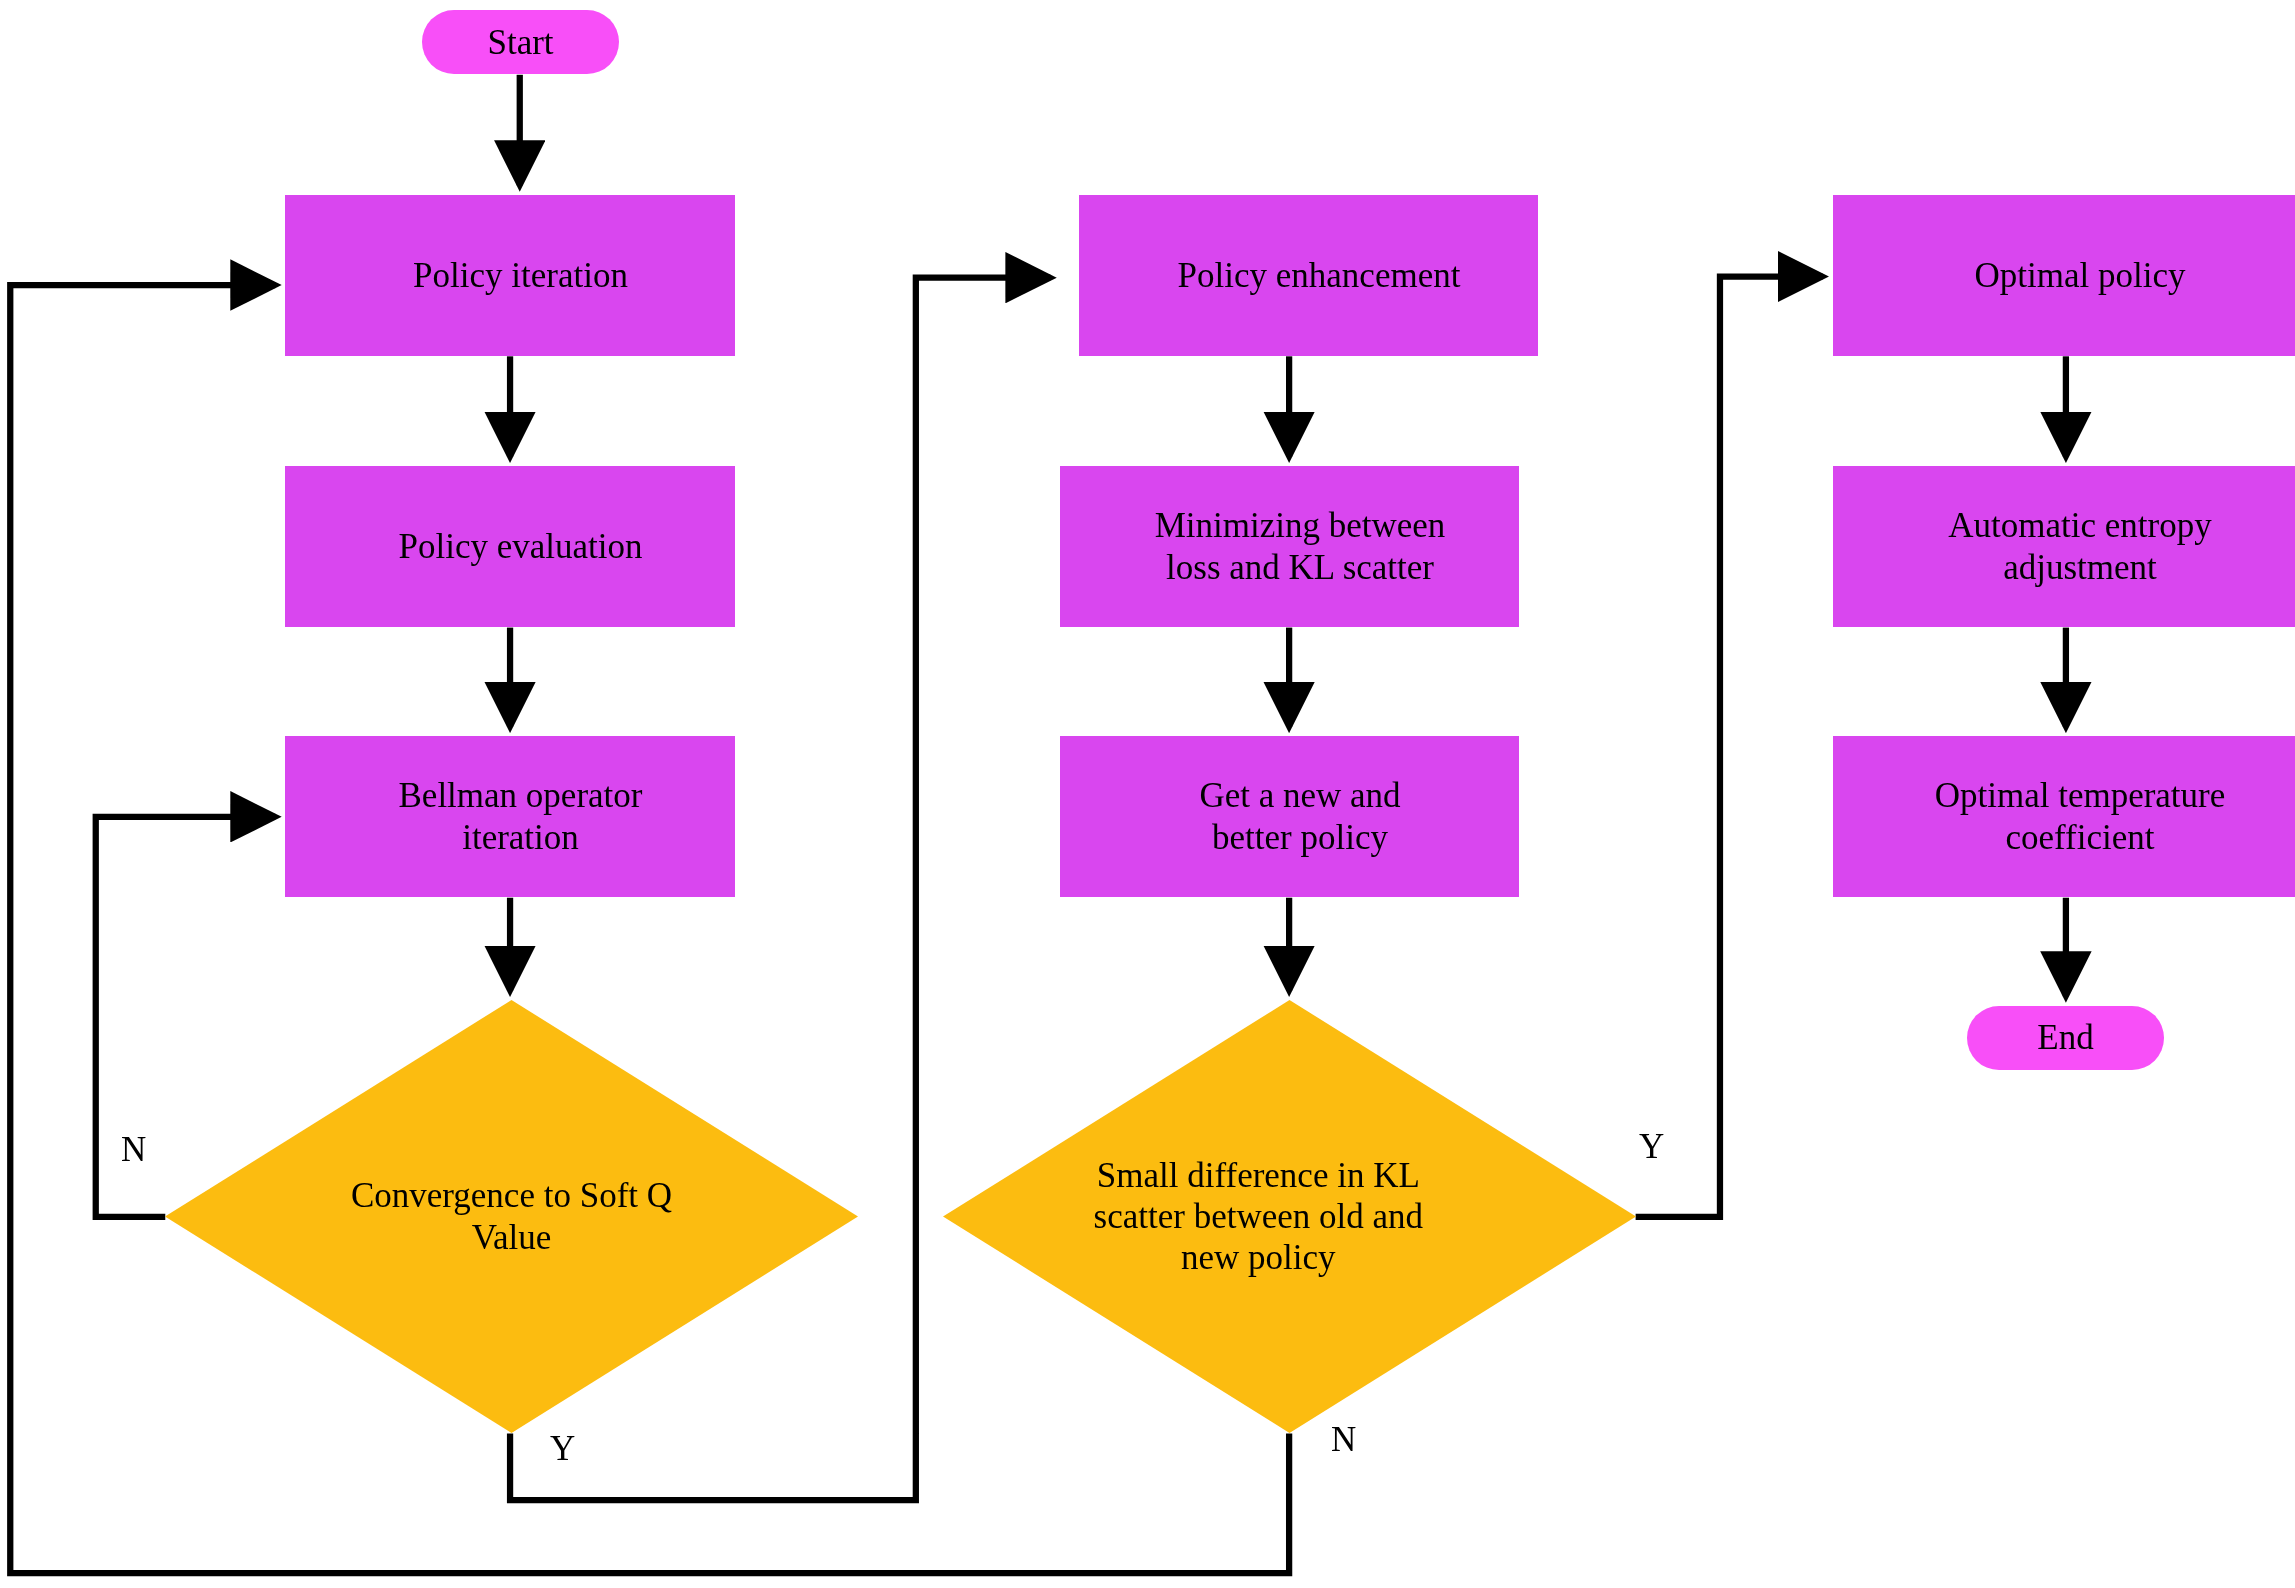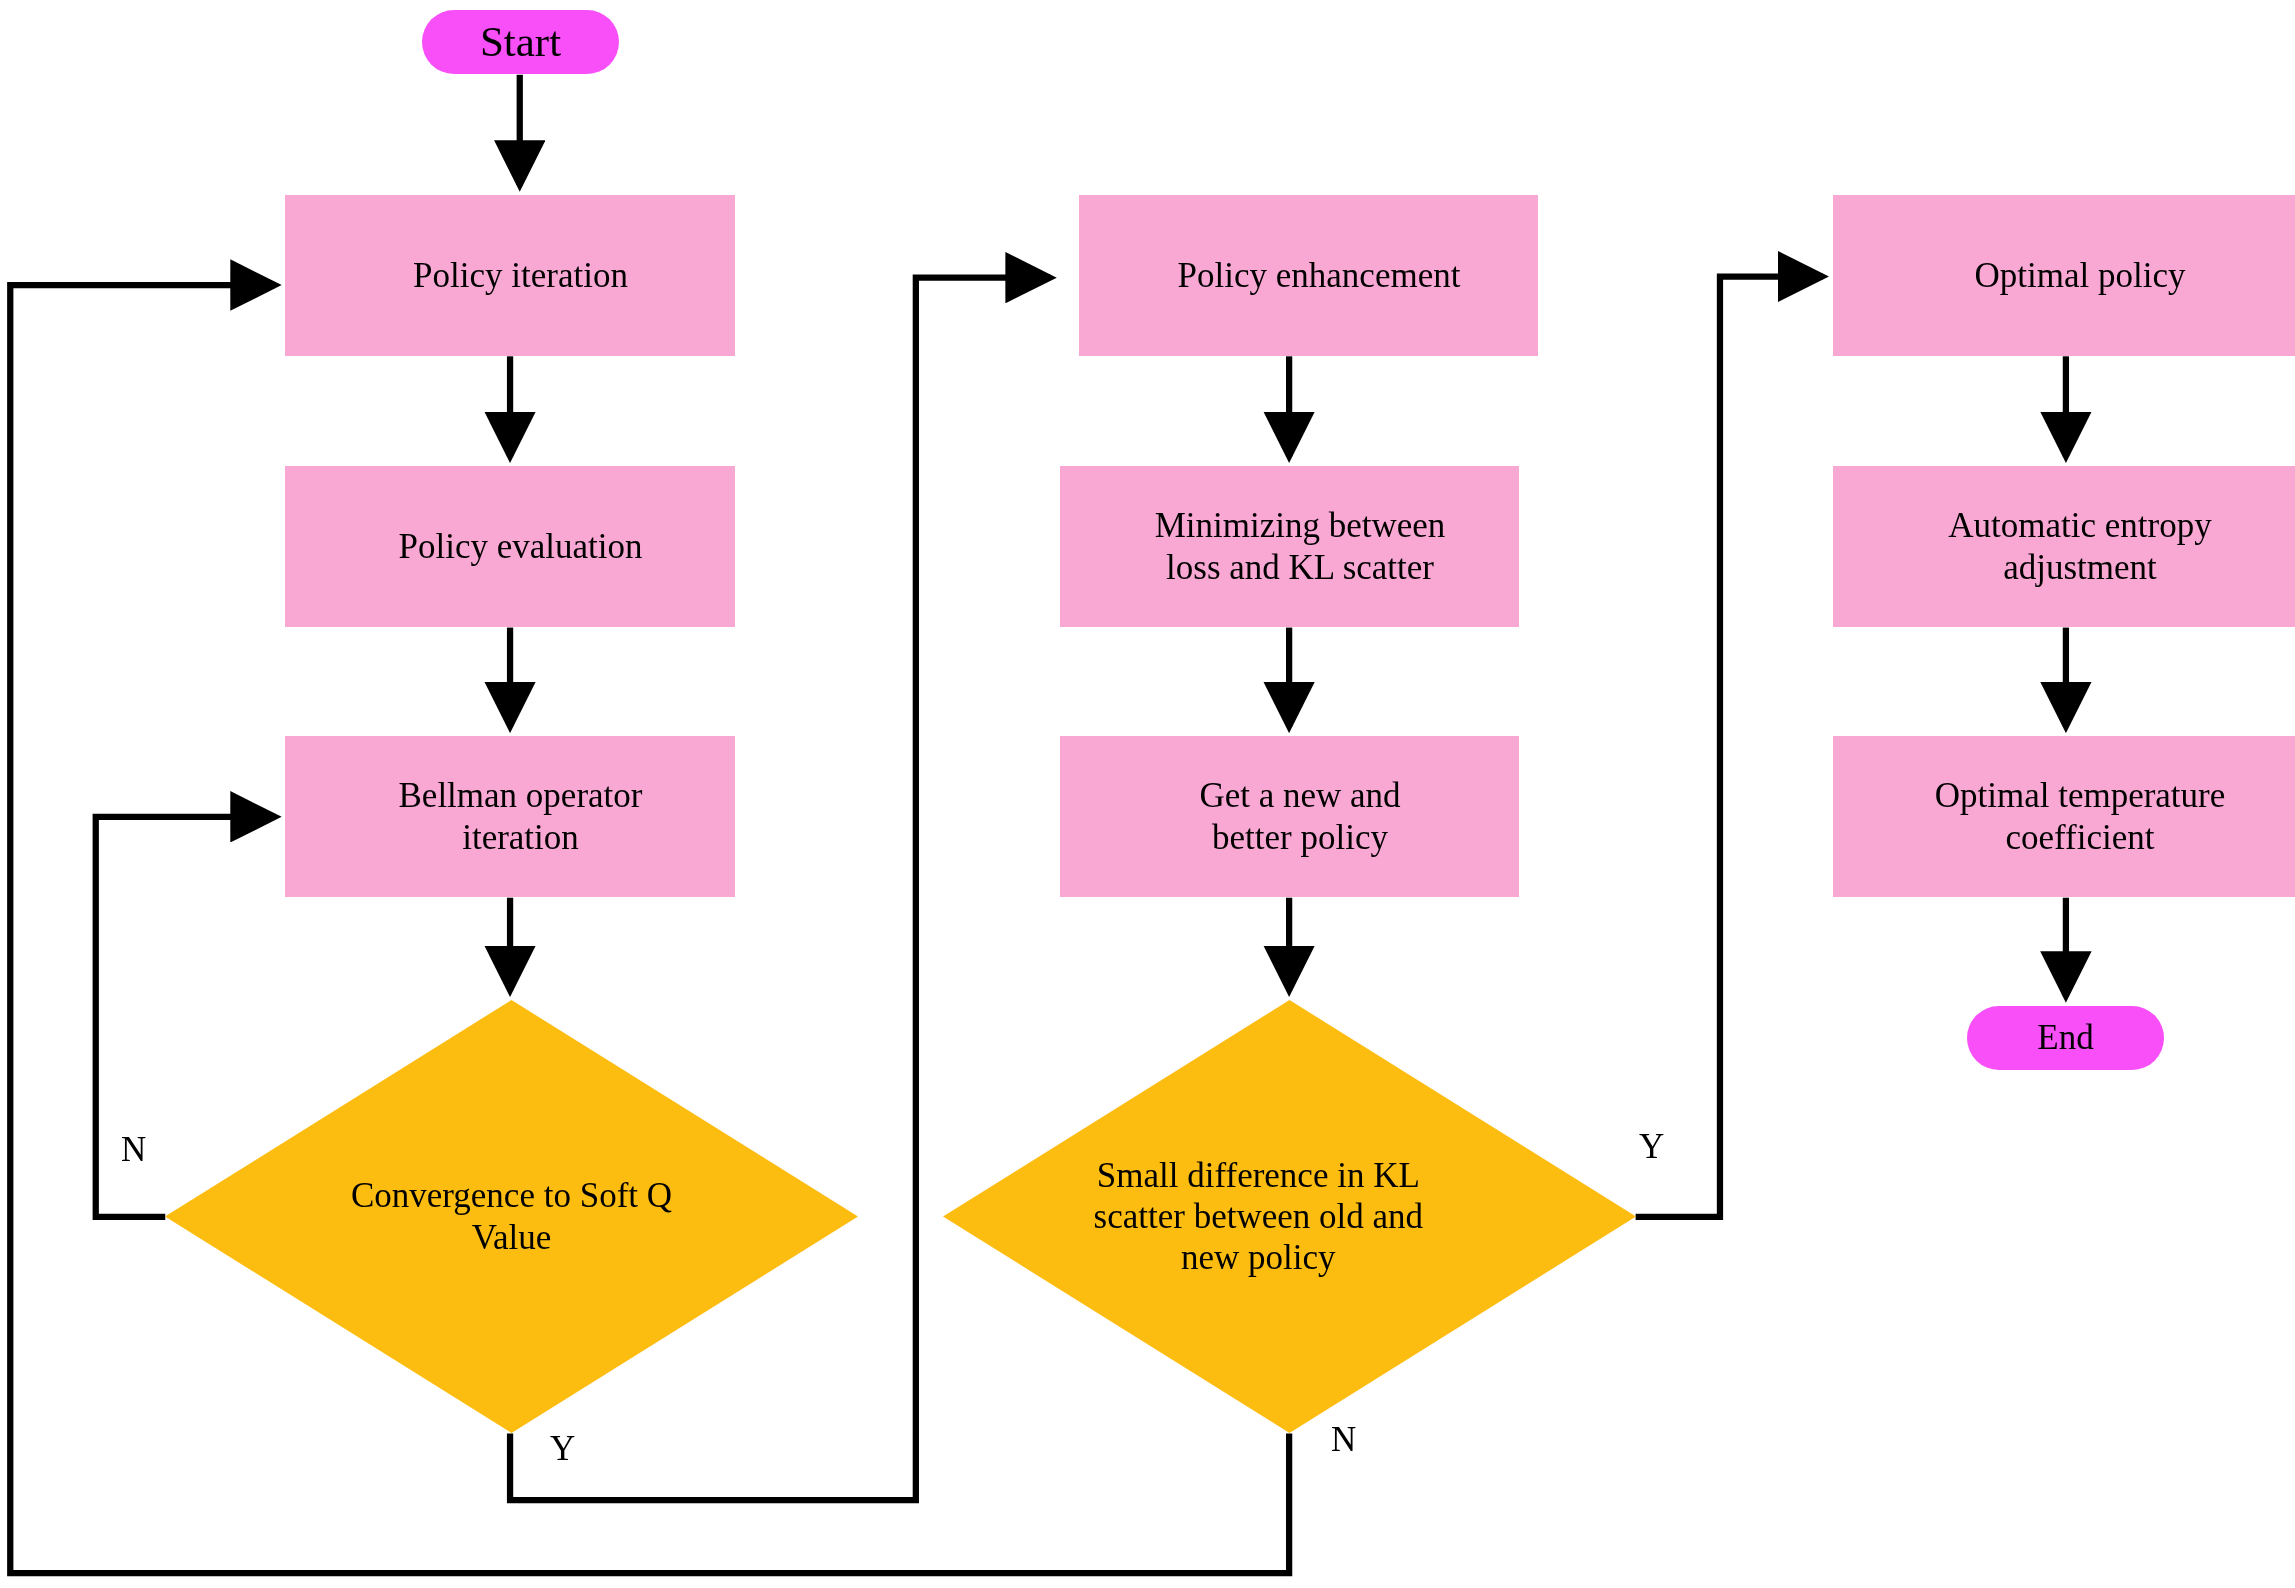--- a/index.html
+++ b/index.html
@@ -28,21 +28,21 @@
     box-sizing: border-box;
     display: flex;
     align-items: center;
     justify-content: center;
     text-align: center;
     color: #000000;
     line-height: 1.18;
     z-index: 3;
   }
   .node-process {
-    background: #f9a8d4;
+    background: #d946ef;
     padding-left: 21px;
   }
   .node-terminator {
     background: #f84ff8;
     border-radius: 5700px;
   }
   .node-decision {
     background: transparent;
   }
   .diamond-shape {
@@ -108,21 +108,21 @@
       <path d="M 2262 2515 L 2262 2760 L 18 2760 L 18 500 L 483 500" marker-end="url(#arrow)"></path>
 
       <path d="M 3625 625 L 3625 801" marker-end="url(#arrow)"></path>
 
       <path d="M 3625 1101 L 3625 1275" marker-end="url(#arrow)"></path>
 
       <path d="M 3625 1575 L 3625 1748" marker-end="url(#arrow)"></path>
     </g>
   </svg>
 
-  <div class="node node-terminator" style="left:422px; top:10.3px; width:197px; height:64px; font-size:43px;">
+  <div class="node node-terminator" style="left:422px; top:10.3px; width:197px; height:64px; font-size:35px;">
     <span class="node-label">Start</span>
   </div>
 
   <div class="node node-process" style="left:285px; top:195px; width:450px; height:161px; font-size:35px;">
     <span class="node-label">Policy iteration</span>
   </div>
 
   <div class="node node-process" style="left:285px; top:466px; width:450px; height:161px; font-size:35px;">
     <span class="node-label">Policy evaluation</span>
   </div>

